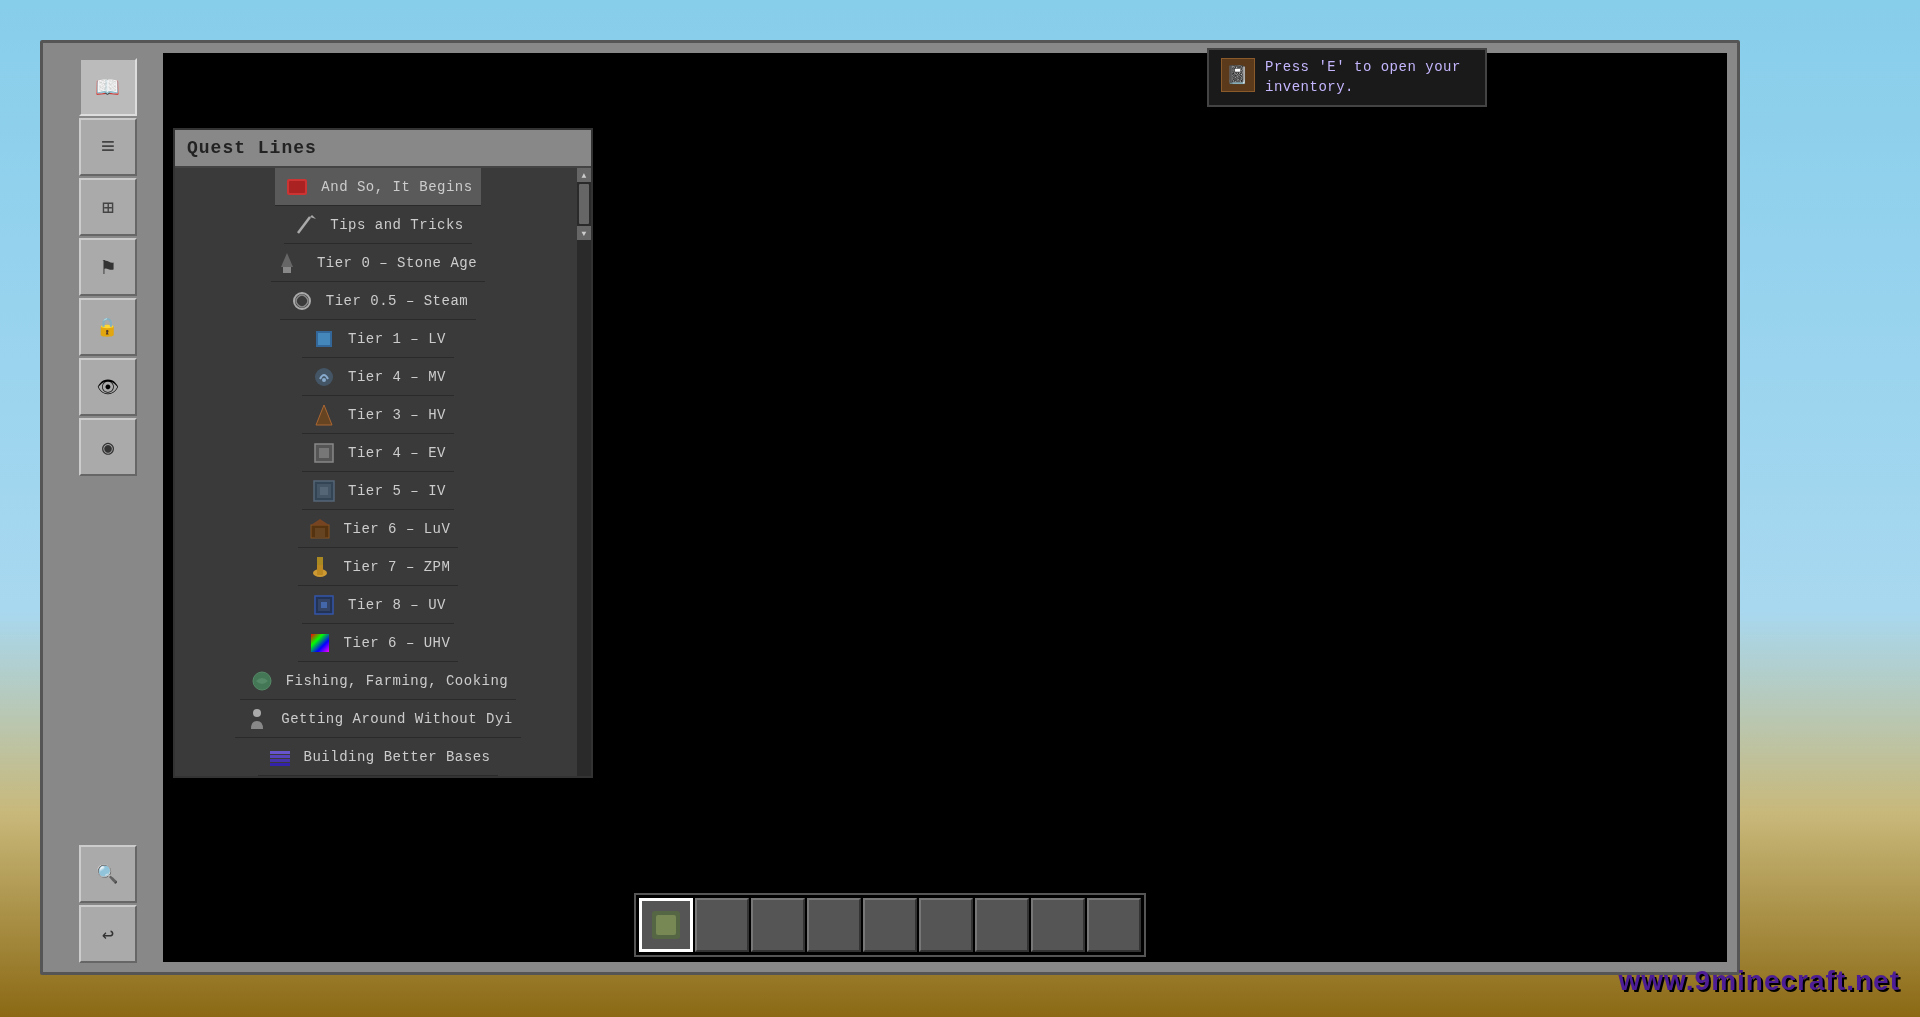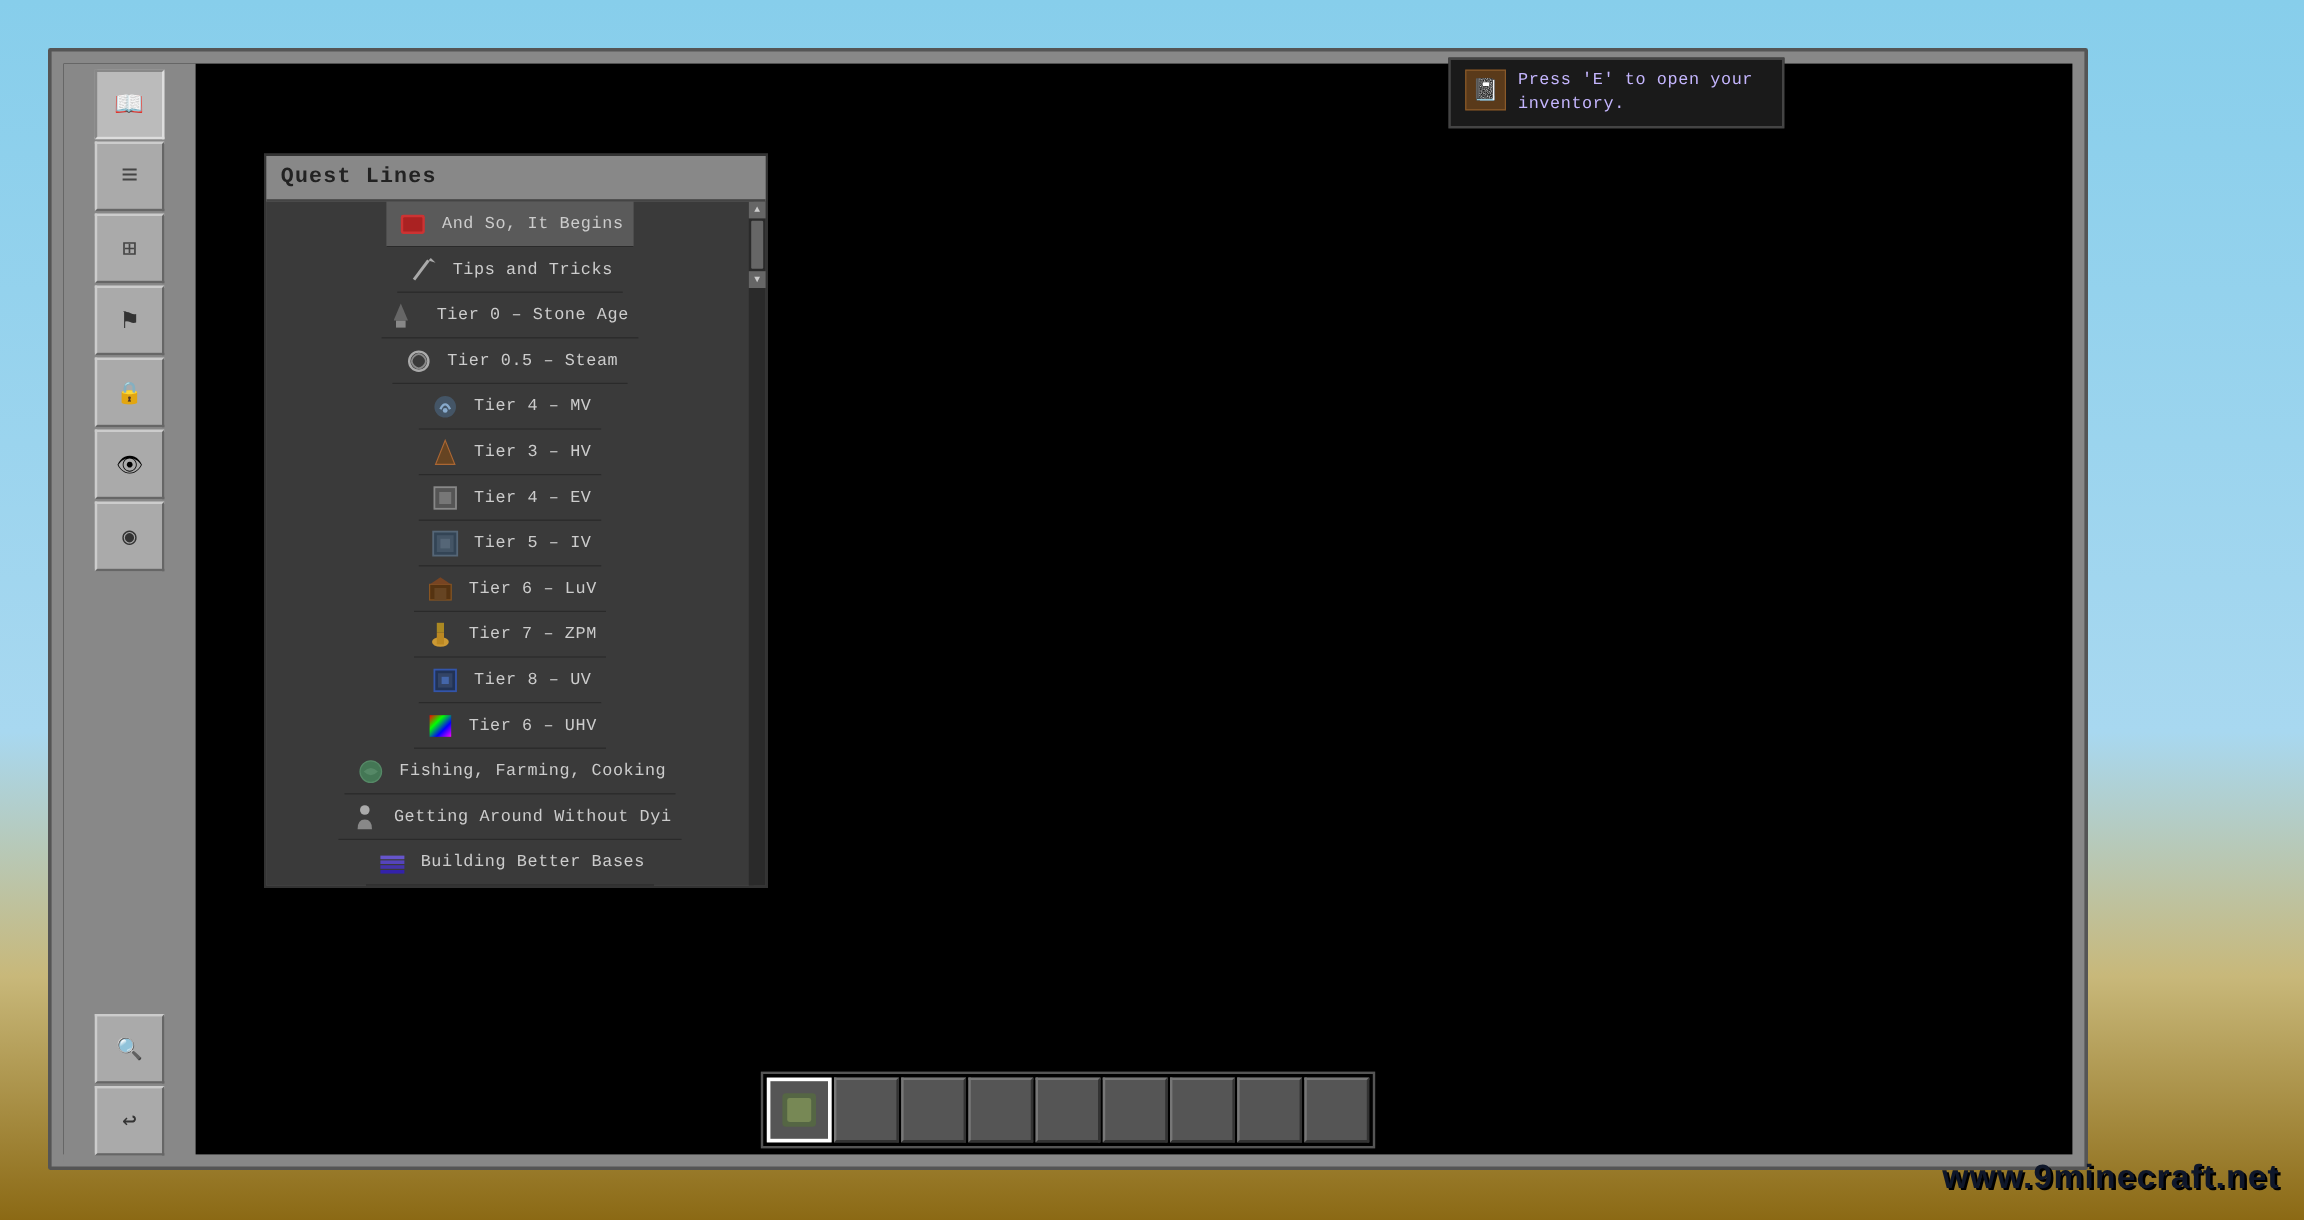--- a/index.html
+++ b/index.html
@@ -81,21 +81,20 @@
 
     
     .quest-panel {
       position: absolute;
       top: 85px;
       left: 130px;
       width: 420px;
       background: #555;
       border: 2px solid #333;
       z-index: 10;
-      margin-left: 47px;
     }
 
     .quest-header {
       background: #888;
       padding: 8px 12px;
       font-size: 18px;
       color: #222;
       font-weight: bold;
       letter-spacing: 1px;
       border-bottom: 2px solid #444;
@@ -243,21 +242,21 @@
       font-size: 14px;
       line-height: 1.4;
       letter-spacing: 0.5px;
     }
 
     
     .watermark {
       position: absolute;
       bottom: 20px;
       right: 20px;
-      color: #0f172a;
+      color: #4c1d95;
       font-size: 28px;
       font-weight: bold;
       font-family: Arial, sans-serif;
       text-shadow: 2px 2px 0px #000;
       letter-spacing: 1px;
       margin-top: 20px;
     }
 
     
     .icon-book::before { content: '📖'; font-size: 20px; }
@@ -354,20 +353,29 @@
           <div class="quest-item">
             <div class="quest-icon">
               <svg width="24" height="24" viewBox="0 0 24 24">
                   <circle cx="12" cy="12" r="8" fill="none" stroke="#aaa" stroke-width="2"></circle>
                   <path d="M8 8 Q12 4 16 8 Q20 12 16 16 Q12 20 8 16 Q4 12 8 8" fill="none" stroke="#888" stroke-width="1.5"></path>
                 </svg>
             </div>
             <span class="quest-label">Tier 0.5 – Steam</span>
           </div>
 
+          <div class="quest-item">
+            <div class="quest-icon">
+              <svg width="24" height="24" viewBox="0 0 24 24">
+                  <rect x="4" y="4" width="16" height="16" fill="#336699"></rect>
+                  <rect x="6" y="6" width="12" height="12" fill="#4488bb"></rect>
+                </svg>
+            </div>
+            <span class="quest-label">Tier 1 – LV</span>
+          </div>
 
           <div class="quest-item">
             <div class="quest-icon">
               <svg width="24" height="24" viewBox="0 0 24 24">
                   <circle cx="12" cy="12" r="9" fill="#445566"></circle>
                   <path d="M8 14 Q12 6 16 14" fill="none" stroke="#88aacc" stroke-width="2"></path>
                   <circle cx="12" cy="15" r="2" fill="#88aacc"></circle>
                 </svg>
             </div>
             <span class="quest-label">Tier 4 – MV</span>

